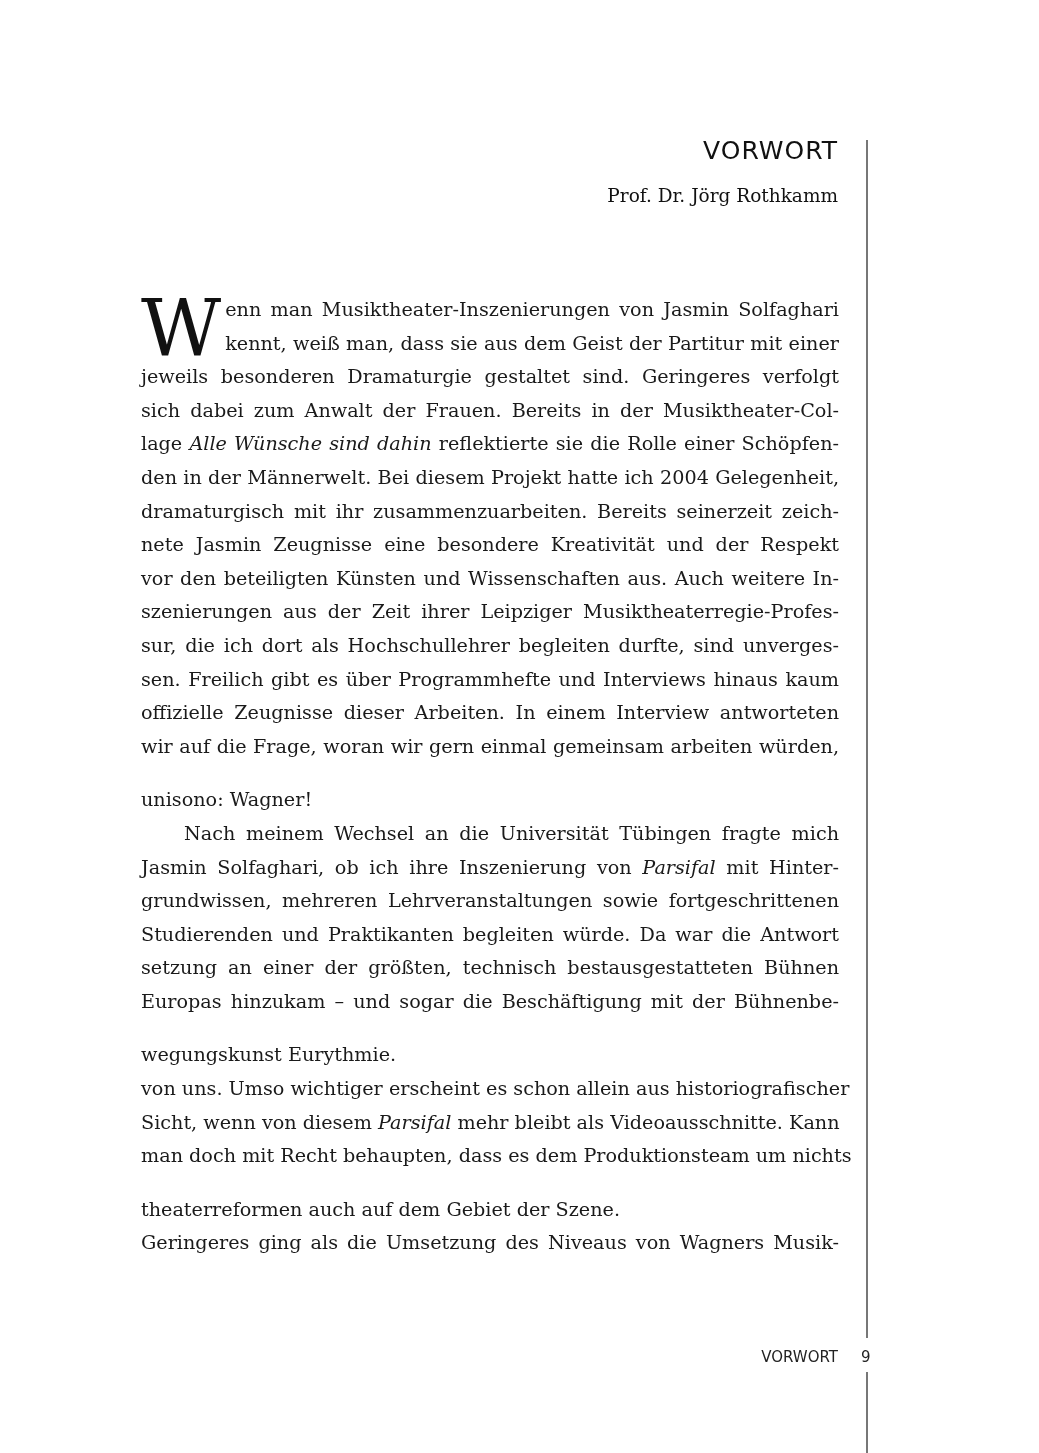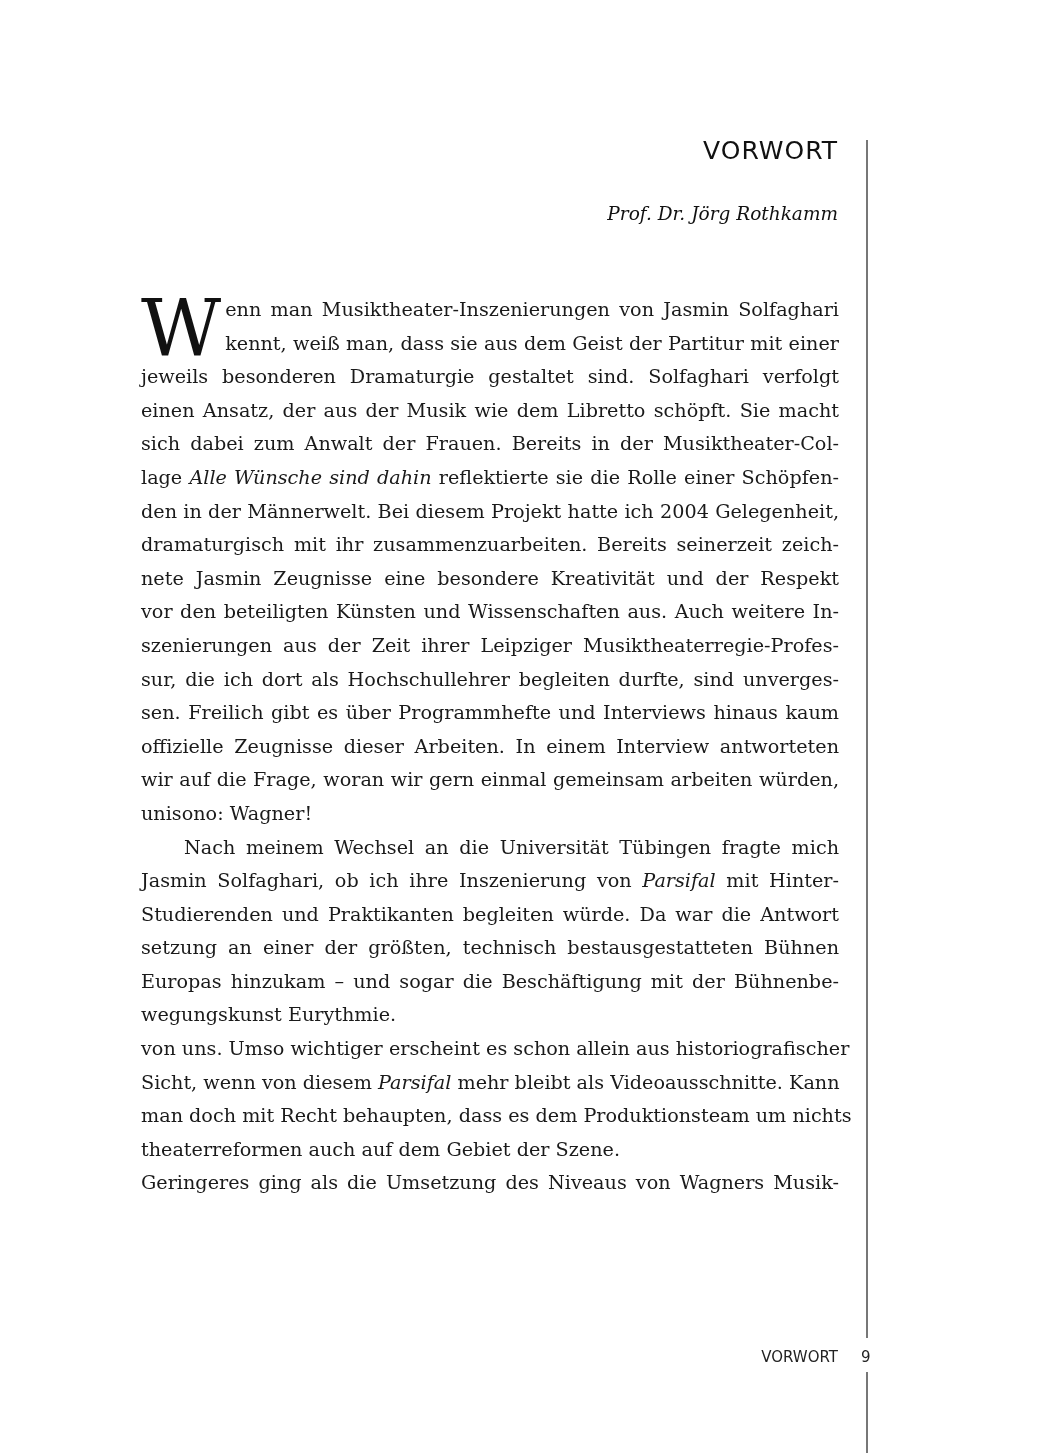--- a/index.html
+++ b/index.html
@@ -1,56 +1,56 @@
 <!DOCTYPE html>
 <html><head>
 <meta charset="utf-8">
 <style>
   html, body { margin:0; padding:0; background:#fff; }
   body { width:1039px; height:1453px; position:relative; overflow:hidden; }
   .title { position:absolute; right:201px; top:136px; font-family:"DejaVu Sans", sans-serif; font-size:25px; letter-spacing:1px; color:#111; }
-  .author { position:absolute; right:201px; top:203px; font-family:"DejaVu Serif", serif; font-style:italic; font-size:18.5px; color:#111; }
+  .author { position:absolute; right:201px; top:185px; font-family:"DejaVu Serif", serif; font-size:18.5px; color:#111; }
   .body { position:absolute; left:141px; top:293px; width:698px; font-family:"DejaVu Serif", serif; font-size:19.2px; line-height:33.6px; color:#1a1a1a; }
   .line { display:block; text-align:justify; text-align-last:justify; white-space:nowrap; height:33.6px; }
-  .line.last { text-align-last:left; }
+  .line.last { text-align-last:left;margin-top:20px; }
   .line.indent { padding-left:43px; }
   .drop { float:left; font-family:"DejaVu Serif", serif; font-size:78px; line-height:62px; margin-top:4px; margin-right:4px; color:#111; }
   .vline-top { position:absolute; left:866px; top:140px; width:2px; height:1198px; background:#777; }
   .vline-bot { position:absolute; left:866px; top:1372px; width:2px; height:81px; background:#777; }
   .footer-label { position:absolute; right:201px; top:1348px; font-family:"DejaVu Sans", sans-serif; font-size:15px; color:#222; }
   .page-num { position:absolute; left:861px; top:1348px; font-family:"DejaVu Sans", sans-serif; font-size:15px; color:#222; }
   i { font-style:italic; }
 </style>
 </head>
 <body>
 
 <div class="title">VORWORT</div>
 <div class="author">Prof. Dr. Jörg Rothkamm</div>
 
 <div class="body">
   <span class="drop">W</span>
   <div id="lines">
       <span class="line">enn man Musiktheater-Inszenierungen von Jasmin Solfaghari</span>
       <span class="line">kennt, weiß man, dass sie aus dem Geist der Partitur mit einer</span>
-      <span class="line">jeweils besonderen Dramaturgie gestaltet sind. Solfaghari verfolgt</span>
-      <span class="line">einen Ansatz, der aus der Musik wie dem Libretto schöpft. Sie macht</span>
+      <span class="line">jeweils besonderen Dramaturgie gestaltet sind. Geringeres verfolgt</span>
       <span class="line">sich dabei zum Anwalt der Frauen. Bereits in der Musiktheater-Col-</span>
       <span class="line">lage <i>Alle Wünsche sind dahin</i> reflektierte sie die Rolle einer Schöpfen-</span>
       <span class="line">den in der Männerwelt. Bei diesem Projekt hatte ich 2004 Gelegenheit,</span>
       <span class="line">dramaturgisch mit ihr zusammenzuarbeiten. Bereits seinerzeit zeich-</span>
       <span class="line">nete Jasmin Zeugnisse eine besondere Kreativität und der Respekt</span>
       <span class="line">vor den beteiligten Künsten und Wissenschaften aus. Auch weitere In-</span>
       <span class="line">szenierungen aus der Zeit ihrer Leipziger Musiktheaterregie-Profes-</span>
       <span class="line">sur, die ich dort als Hochschullehrer begleiten durfte, sind unverges-</span>
       <span class="line">sen. Freilich gibt es über Programmhefte und Interviews hinaus kaum</span>
       <span class="line">offizielle Zeugnisse dieser Arbeiten. In einem Interview antworteten</span>
       <span class="line">wir auf die Frage, woran wir gern einmal gemeinsam arbeiten würden,</span>
       <span class="line last">unisono: Wagner!</span>
       <span class="line indent">Nach meinem Wechsel an die Universität Tübingen fragte mich</span>
       <span class="line">Jasmin Solfaghari, ob ich ihre Inszenierung von <i>Parsifal</i> mit Hinter-</span>
+      <span class="line">grundwissen, mehreren Lehrveranstaltungen sowie fortgeschrittenen</span>
       <span class="line">Studierenden und Praktikanten begleiten würde. Da war die Antwort</span>
       <span class="line">setzung an einer der größten, technisch bestausgestatteten Bühnen</span>
       <span class="line">Europas hinzukam – und sogar die Beschäftigung mit der Bühnenbe-</span>
       <span class="line last">wegungskunst Eurythmie.</span>
       <span class="line">von uns. Umso wichtiger erscheint es schon allein aus historiografischer</span>
       <span class="line">Sicht, wenn von diesem <i>Parsifal</i> mehr bleibt als Videoausschnitte. Kann</span>
       <span class="line">man doch mit Recht behaupten, dass es dem Produktionsteam um nichts</span>
       <span class="line last">theaterreformen auch auf dem Gebiet der Szene.</span>
       <span class="line">Geringeres ging als die Umsetzung des Niveaus von Wagners Musik-</span>
     </div>

